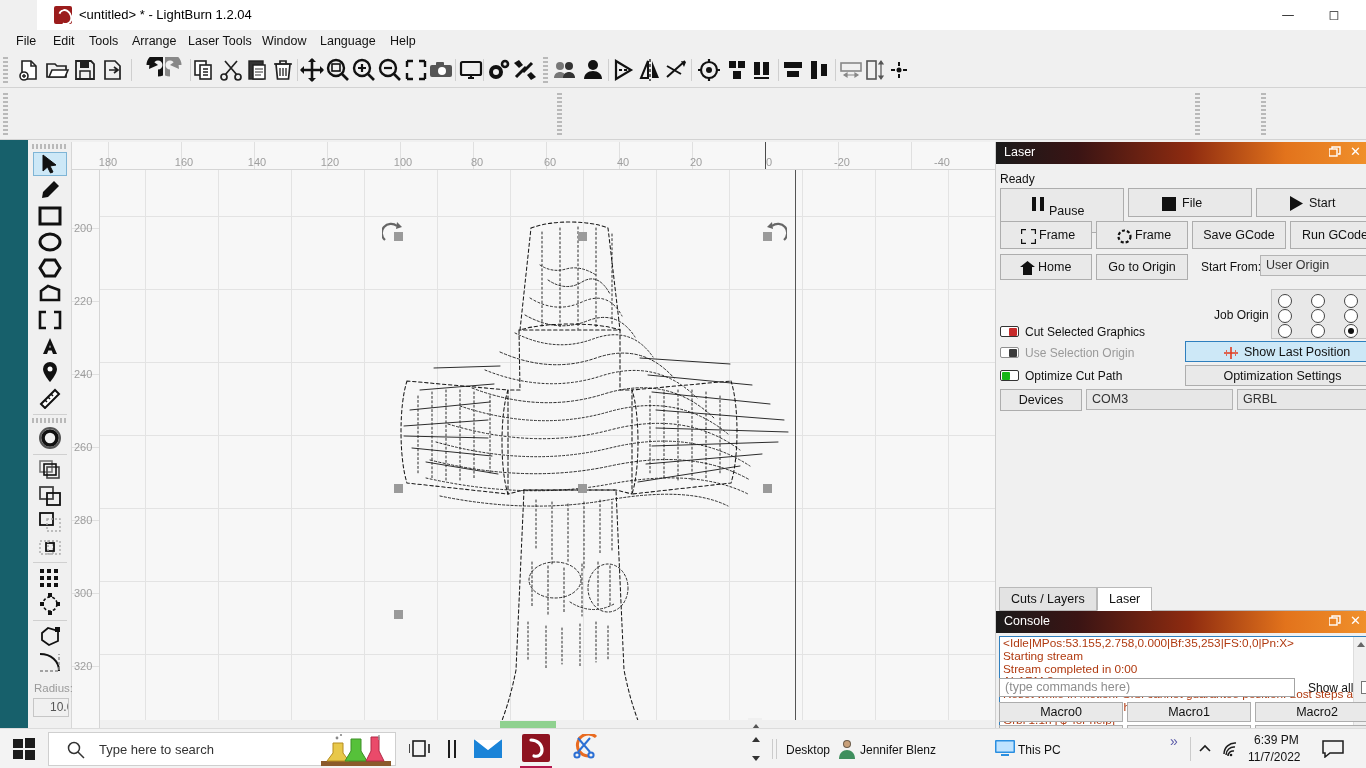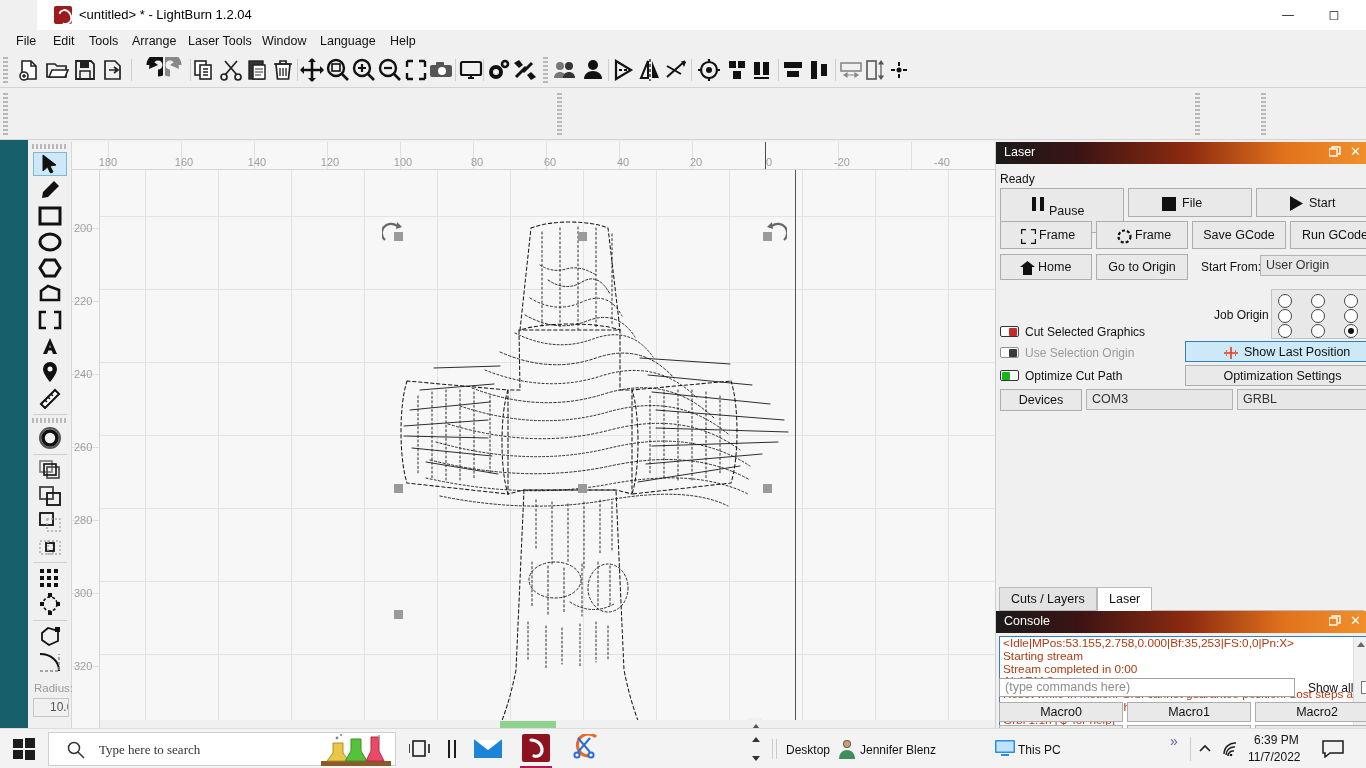--- a/index.html
+++ b/index.html
@@ -118,21 +118,21 @@
   .console .sb .thumb { position:absolute; left:1px; top:120px; width:11px; height:44px; background:#cdcdcd; }
   .console .sb .up, .console .sb .dn { position:absolute; left:3px; width:0;height:0;
      border-left:4px solid transparent;border-right:4px solid transparent; }
   .console .sb .up { top:5px; border-bottom:5px solid #666; }
 
   
   .taskbar { position:absolute; left:0; top:728px; width:1366px; height:40px; background:#f3f3f3;
      border-top:1px solid #dcdcdc; }
   .startbtn { position:absolute; left:0; top:0; width:48px; height:40px; }
   .searchbox { position:absolute; left:48px; top:3px; width:348px; height:34px; background:#fff; border:1px solid #cfcfcf; }
-  .searchbox .ph { position:absolute; left:50px; top:9px; font-size:13px; color:#333;font-family:Liberation Serif, serif; }
+  .searchbox .ph { position:absolute; left:50px; top:9px; font-size:13px; color:#333; }
   .tbapp { position:absolute; top:0; width:48px; height:40px; }
   .tbapp.active:after { content:""; position:absolute; left:8px; bottom:0; width:32px; height:3px; background:#b3184d; }
   .traytxt { position:absolute; font-size:12px; color:#111; white-space:nowrap; }
   .divider { position:absolute; width:1px; background:#cbcbcb; }
   .hscroll { position:absolute; left:100px; top:720px; width:900px; height:12px; background:#f0f0f0; }
   .hscroll .th { position:absolute; left:400px; top:1px; width:56px; height:10px; background:#8fd18f; }
 </style>
 </head>
 <body>
 

